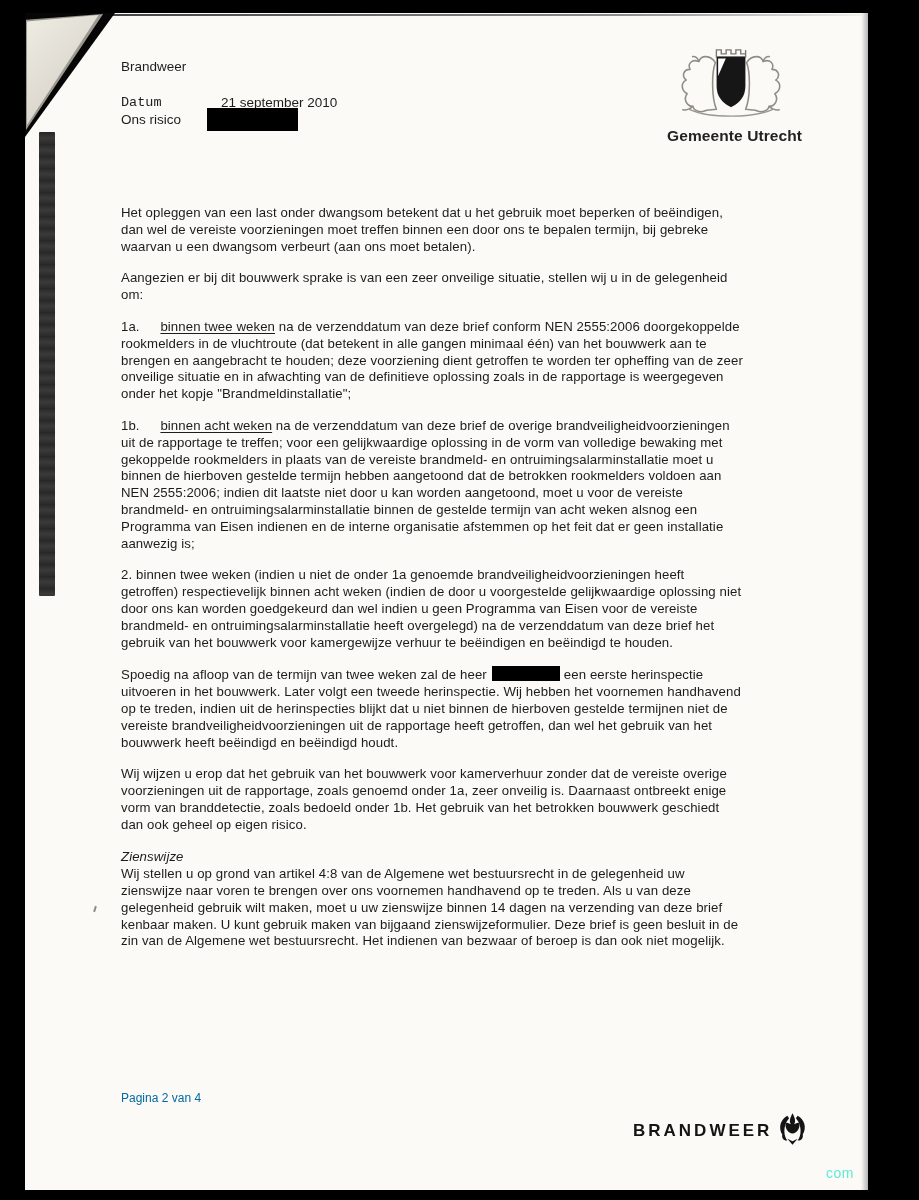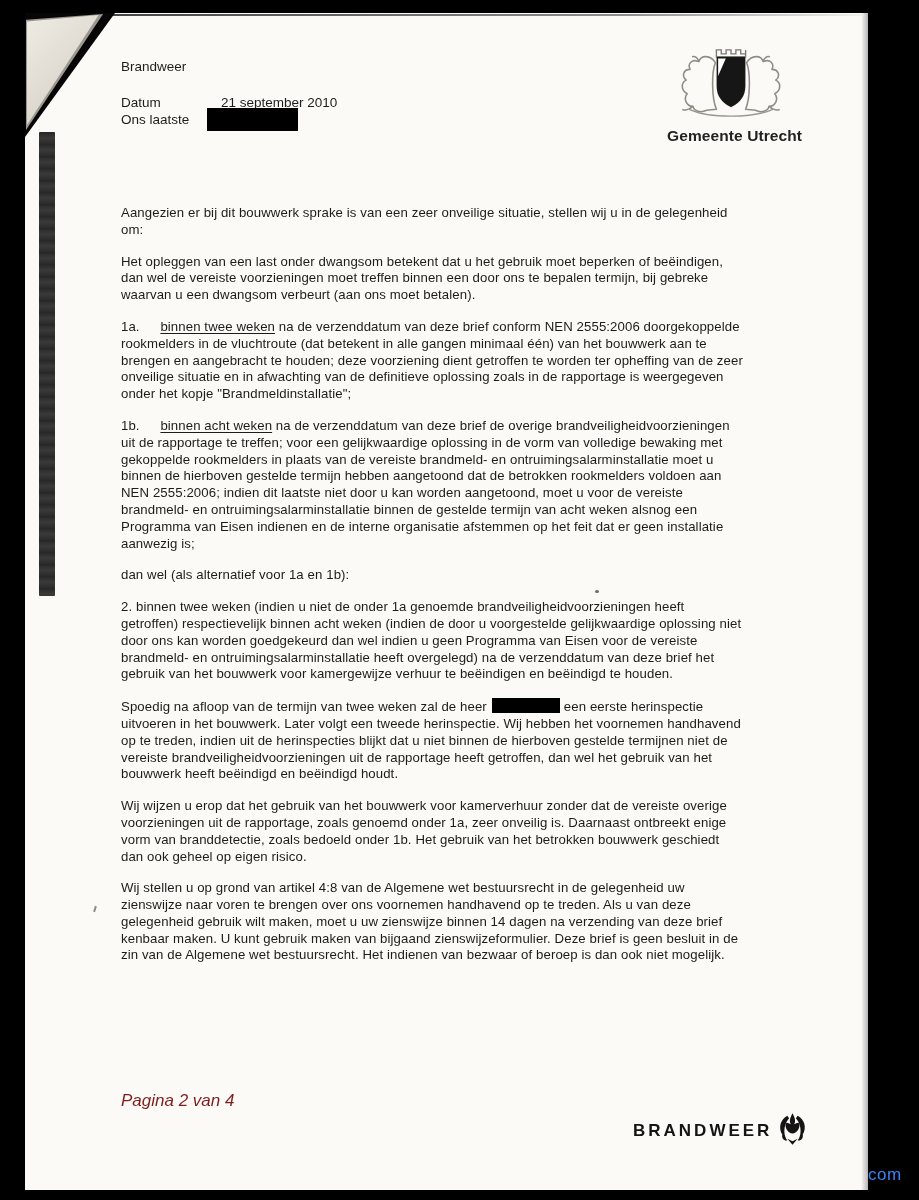--- a/index.html
+++ b/index.html
@@ -58,21 +58,21 @@
     background: #6b6b6b; border-radius: 50%;
   }
   .tick-artifact {
     position: absolute; left: 69px; top: 893px; width: 2px; height: 6px;
     background: #8d8d8d; transform: rotate(18deg);
   }
 
   
   .hdr-text { position: absolute; color: #1d1d1d; font-size: 13.5px; }
   .sender { left: 96px; top: 46px; }
-  .date-label { left: 96px; top: 82px; }
+  .date-label { left: 96px; top: 82px; font-family: Liberation Mono, monospace; }
   .date-value { left: 196px; top: 82px; }
   .ref-label { left: 96px; top: 99px; }
   .ref-redaction {
     position: absolute; left: 182px; top: 95px; width: 91px; height: 23px;
     background: #000;
   }
 
   
   .logo-block { position: absolute; left: 642px; top: 34px; width: 186px; text-align: left; }
   .logo-caption {
@@ -91,55 +91,55 @@
   .warning-para { text-underline-offset: 2px; }
   .ziens-head { font-style: italic; margin-bottom: 1px !important; }
   .inline-redaction {
     display: inline-block; width: 68px; height: 15px; background: #000;
     vertical-align: -2px; margin: 0 4px 0 5px;
   }
 
   
   .page-indicator {
     position: absolute; left: 96px; top: 1078px;
-    font-style: italic; font-size: 17px; color: #7f1d1d;
+    font-size: 12px; color: #0369a1;
   }
   .brand-footer {
     position: absolute; left: 608px; top: 1098px;
     display: flex; align-items: center; gap: 6px;
   }
   .brand-wordmark {
     font-size: 17px; font-weight: bold; color: #141414; letter-spacing: 3px;
   }
 
   
   .watermark {
-    position: absolute; left: 868px; top: 1165px;
-    color: #3b82f6; font-size: 17px; letter-spacing: 0.5px;
+    position: absolute; left: 826px; top: 1165px;
+    color: #5eead4; font-size: 14px; letter-spacing: 0.5px;
   }
 </style>
 </head>
 <body>
 
 <div id="root">
 
   <div class="page">
 
     <div class="page-topline"></div>
     <div class="fold-black"></div>
     <div class="fold-paper-edge"></div>
     <div class="fold-paper"></div>
     <div class="scan-stripe"></div>
     <div class="dot-artifact"></div>
     <div class="tick-artifact"></div>
 
     <div class="hdr-text sender">Brandweer</div>
     <div class="hdr-text date-label">Datum</div>
     <div class="hdr-text date-value">21 september 2010</div>
-    <div class="hdr-text ref-label">Ons laatste</div>
+    <div class="hdr-text ref-label">Ons risico</div>
     <div class="ref-redaction"></div>
 
     <div class="logo-block">
       <span>
         <svg width="128" height="74" viewBox="0 0 130 76" aria-hidden="true">
 
           <g fill="none" stroke="#8f8d86" stroke-width="1.6" stroke-linejoin="round">
             <path d="M49,16 C44,8 34,8 32,15 C25,12 20,17 23,23 C16,23 14,30 19,34 C13,37 14,45 20,48 C16,53 19,61 26,61 C27,66 34,68 40,65 L50,64 C45,52 45,26 49,16 Z"></path>
             <path d="M26,61 C22,64 18,66 15,64"></path>
             <path d="M32,15 C31,11 28,9 25,10"></path>
@@ -159,36 +159,36 @@
           </clipPath>
           <polygon points="60,11 79,11 79,61 38,61" clip-path="url(#shieldClip)" fill="#161616"></polygon>
 
           <path d="M22,64 C35,70 50,71 65,71 C80,71 95,70 108,64" fill="none" stroke="#9a988f" stroke-width="1.4"></path>
         </svg>
       </span>
       <div class="logo-caption">Gemeente Utrecht</div>
     </div>
 
     <div class="body-col">
+      <p>Het opleggen van een last onder dwangsom betekent dat u het gebruik moet beperken of beëindigen, dan wel de vereiste voorzieningen moet treffen binnen een door ons te bepalen termijn, bij gebreke waarvan u een dwangsom verbeurt (aan ons moet betalen).</p>
+
       <p>Aangezien er bij dit bouwwerk sprake is van een zeer onveilige situatie, stellen wij u in de gelegenheid om:</p>
 
-      <p>Het opleggen van een last onder dwangsom betekent dat u het gebruik moet beperken of beëindigen, dan wel de vereiste voorzieningen moet treffen binnen een door ons te bepalen termijn, bij gebreke waarvan u een dwangsom verbeurt (aan ons moet betalen).</p>
-
       <p><span>1a. </span><span class="u">binnen twee weken</span><span> na de verzenddatum van deze brief conform NEN 2555:2006 doorgekoppelde rookmelders in de vluchtroute (dat betekent in alle gangen minimaal één) van het bouwwerk aan te brengen en aangebracht te houden; deze voorziening dient getroffen te worden ter opheffing van de zeer onveilige situatie en in afwachting van de definitieve oplossing zoals in de rapportage is weergegeven onder het kopje "Brandmeldinstallatie";</span></p>
 
       <p><span>1b. </span><span class="u">binnen acht weken</span><span> na de verzenddatum van deze brief de overige brandveiligheidvoorzieningen uit de rapportage te treffen; voor een gelijkwaardige oplossing in de vorm van volledige bewaking met gekoppelde rookmelders in plaats van de vereiste brandmeld-  en ontruimingsalarminstallatie moet u binnen de hierboven gestelde termijn hebben aangetoond dat de betrokken rookmelders voldoen aan NEN 2555:2006; indien dit laatste niet door u kan worden aangetoond, moet u voor de vereiste brandmeld-  en ontruimingsalarminstallatie binnen de gestelde termijn van acht weken alsnog een Programma van Eisen indienen en de interne organisatie afstemmen op het feit dat er geen installatie aanwezig is;</span></p>
 
-      <p>dan wel (als alternatief voor 1a en 1b):</p>
 
       <p>2. binnen twee weken (indien u niet de onder 1a genoemde brandveiligheidvoorzieningen heeft getroffen) respectievelijk binnen acht weken (indien de door u voorgestelde gelijkwaardige oplossing niet door ons kan worden goedgekeurd dan wel indien u geen Programma van Eisen voor de vereiste brandmeld-  en ontruimingsalarminstallatie heeft overgelegd) na de verzenddatum van deze brief het gebruik van het bouwwerk voor kamergewijze verhuur te beëindigen en beëindigd te houden.</p>
 
       <p><span>Spoedig na afloop van de termijn van twee weken zal de heer</span><span class="inline-redaction"></span><span>een eerste herinspectie uitvoeren in het bouwwerk. Later volgt een tweede herinspectie. Wij hebben het voornemen handhavend op te treden, indien uit de herinspecties blijkt dat u niet binnen de hierboven gestelde termijnen niet de vereiste brandveiligheidvoorzieningen uit de rapportage heeft getroffen, dan wel het gebruik van het bouwwerk heeft beëindigd en beëindigd houdt.</span></p>
 
       <p class="warning-para">Wij wijzen u erop dat het gebruik van het bouwwerk voor kamerverhuur zonder dat de vereiste overige voorzieningen uit de rapportage, zoals genoemd onder 1a, zeer onveilig is. Daarnaast ontbreekt enige vorm van branddetectie, zoals bedoeld onder 1b. Het gebruik van het betrokken bouwwerk geschiedt dan ook geheel op eigen risico.</p>
 
+      <p class="ziens-head">Zienswijze</p>
       <p>Wij stellen u op grond van artikel 4:8 van de Algemene wet bestuursrecht in de gelegenheid uw zienswijze naar voren te brengen over ons voornemen handhavend op te treden. Als u van deze gelegenheid gebruik wilt maken, moet u uw zienswijze binnen 14 dagen na verzending van deze brief kenbaar maken. U kunt gebruik maken van bijgaand zienswijzeformulier. Deze brief is geen besluit in de zin van de Algemene wet bestuursrecht. Het indienen van bezwaar of beroep is dan ook niet mogelijk.</p>
     </div>
 
     <div class="page-indicator">Pagina 2 van 4</div>
 
     <div class="brand-footer">
       <span class="brand-wordmark">BRANDWEER</span>
       <span>
         <svg width="29" height="35" viewBox="0 0 34 40" aria-hidden="true">
           <g fill="#141414">

